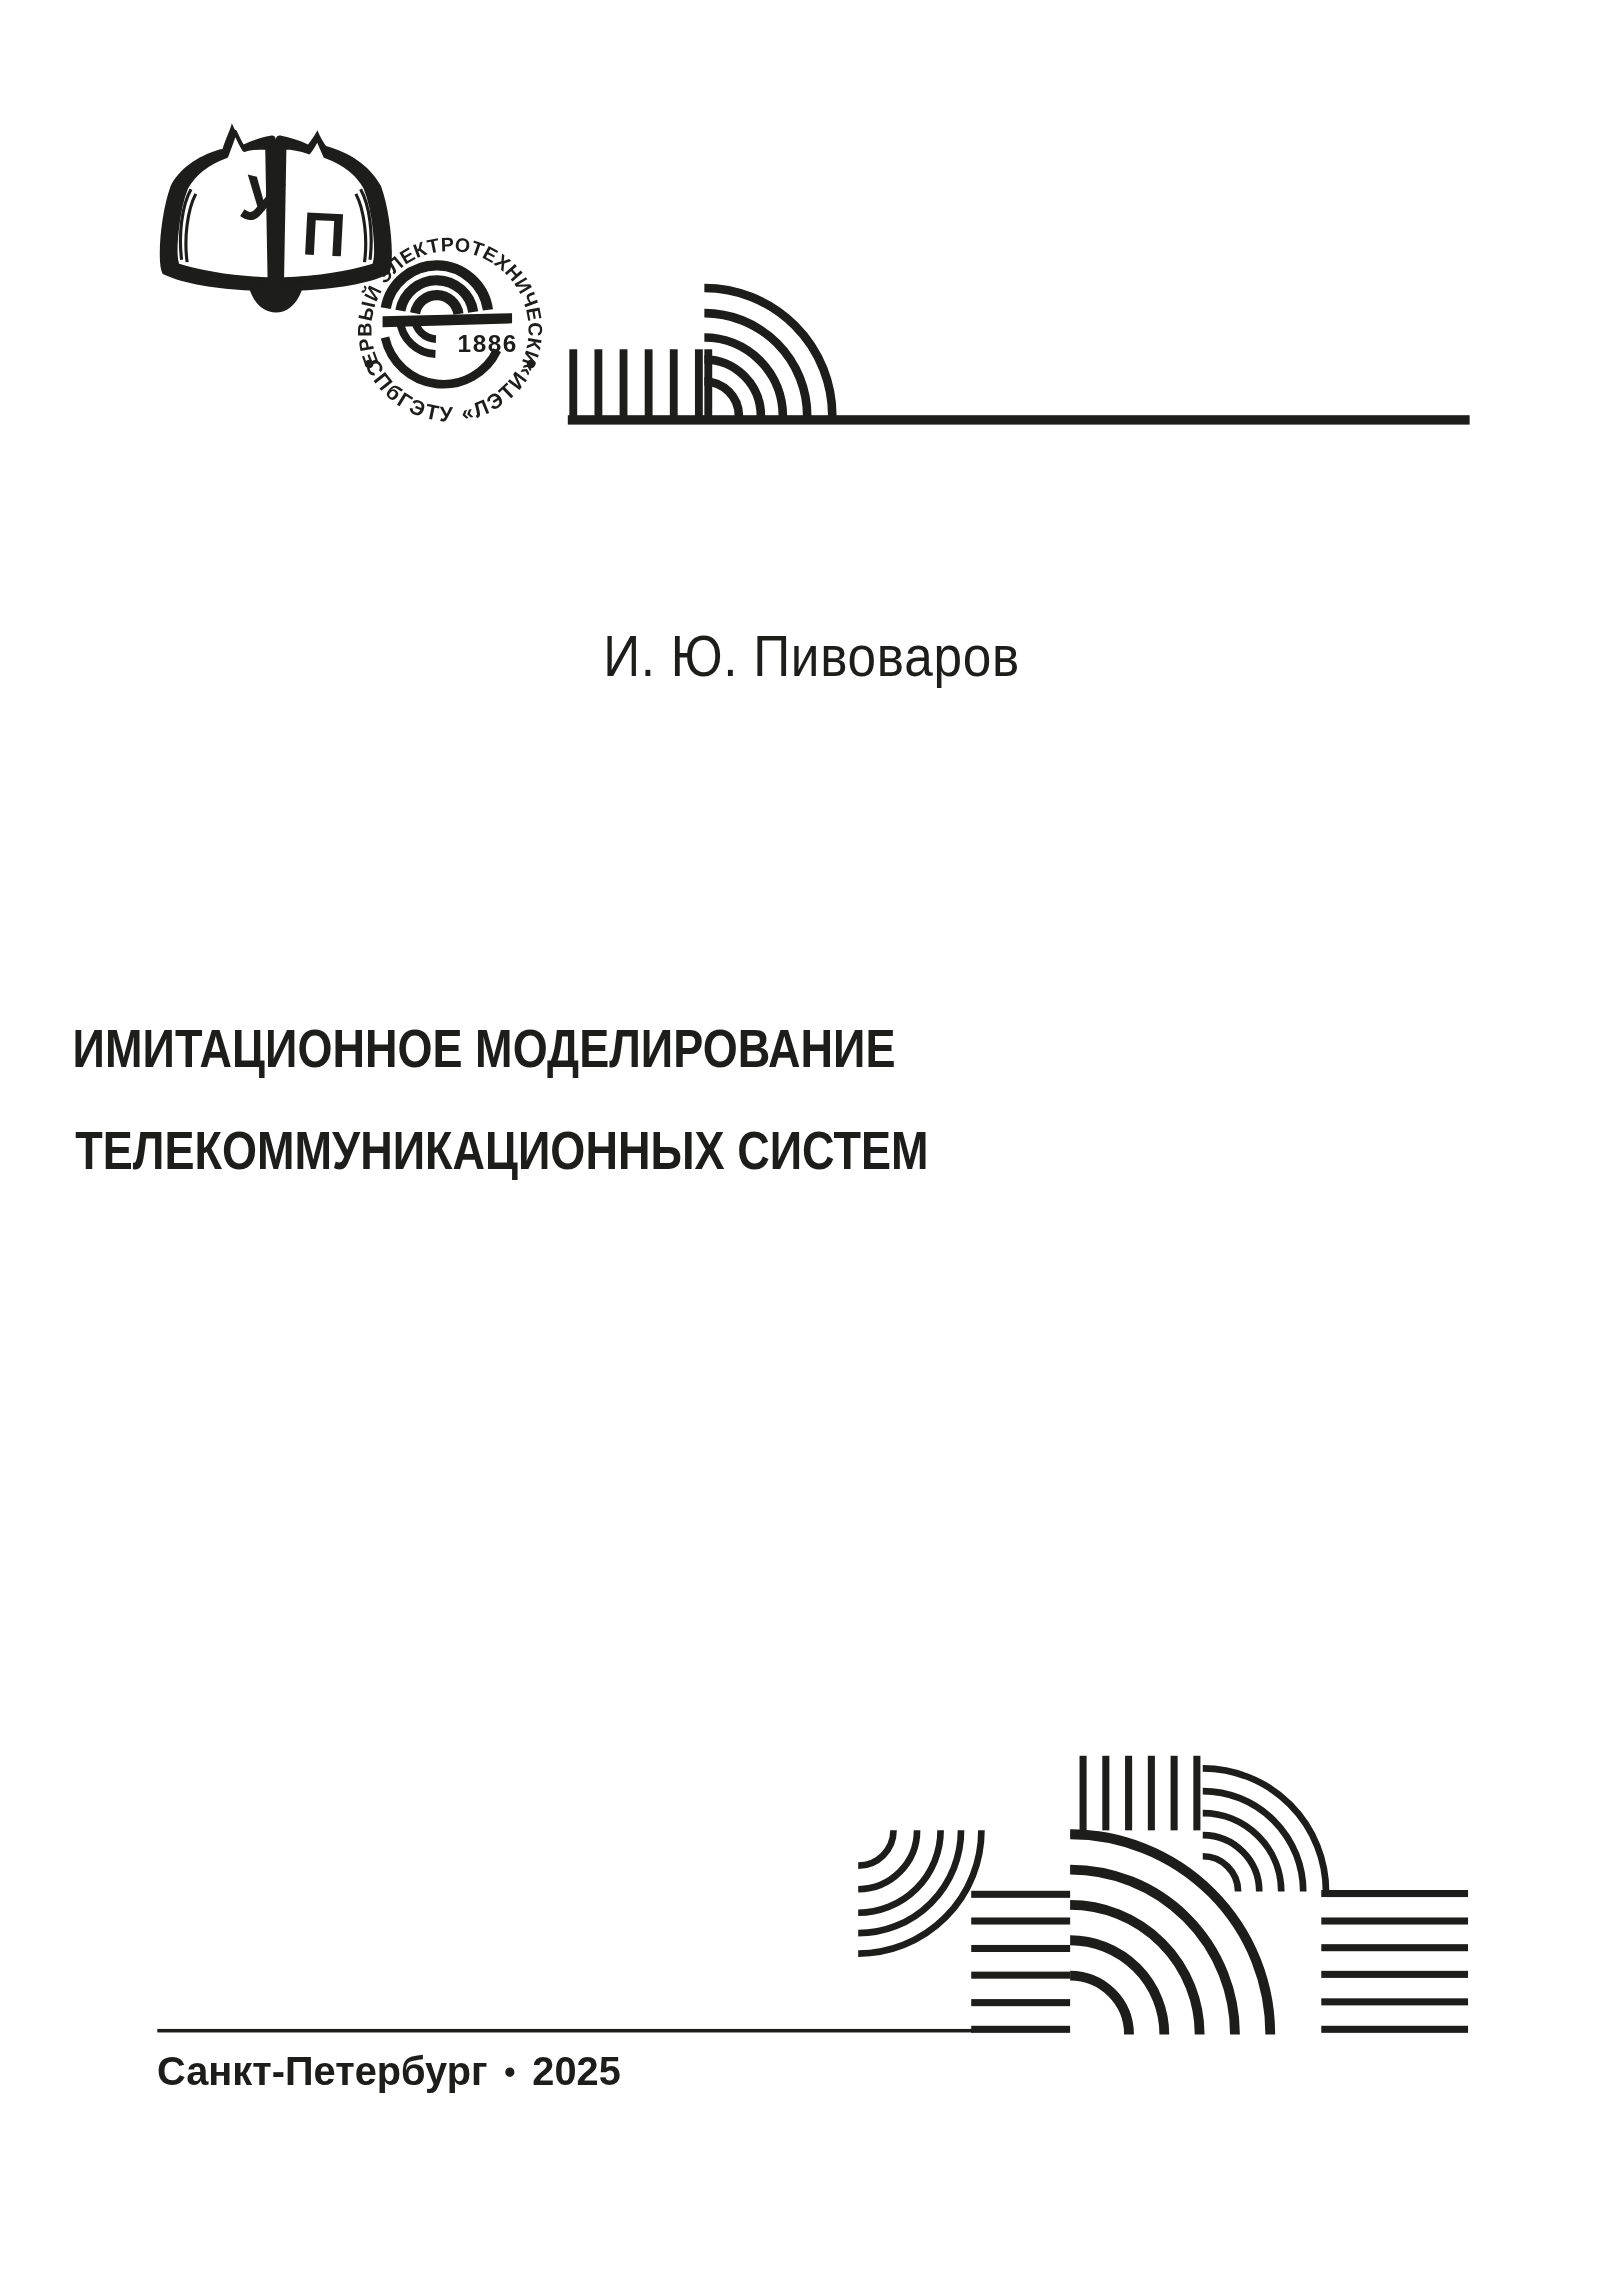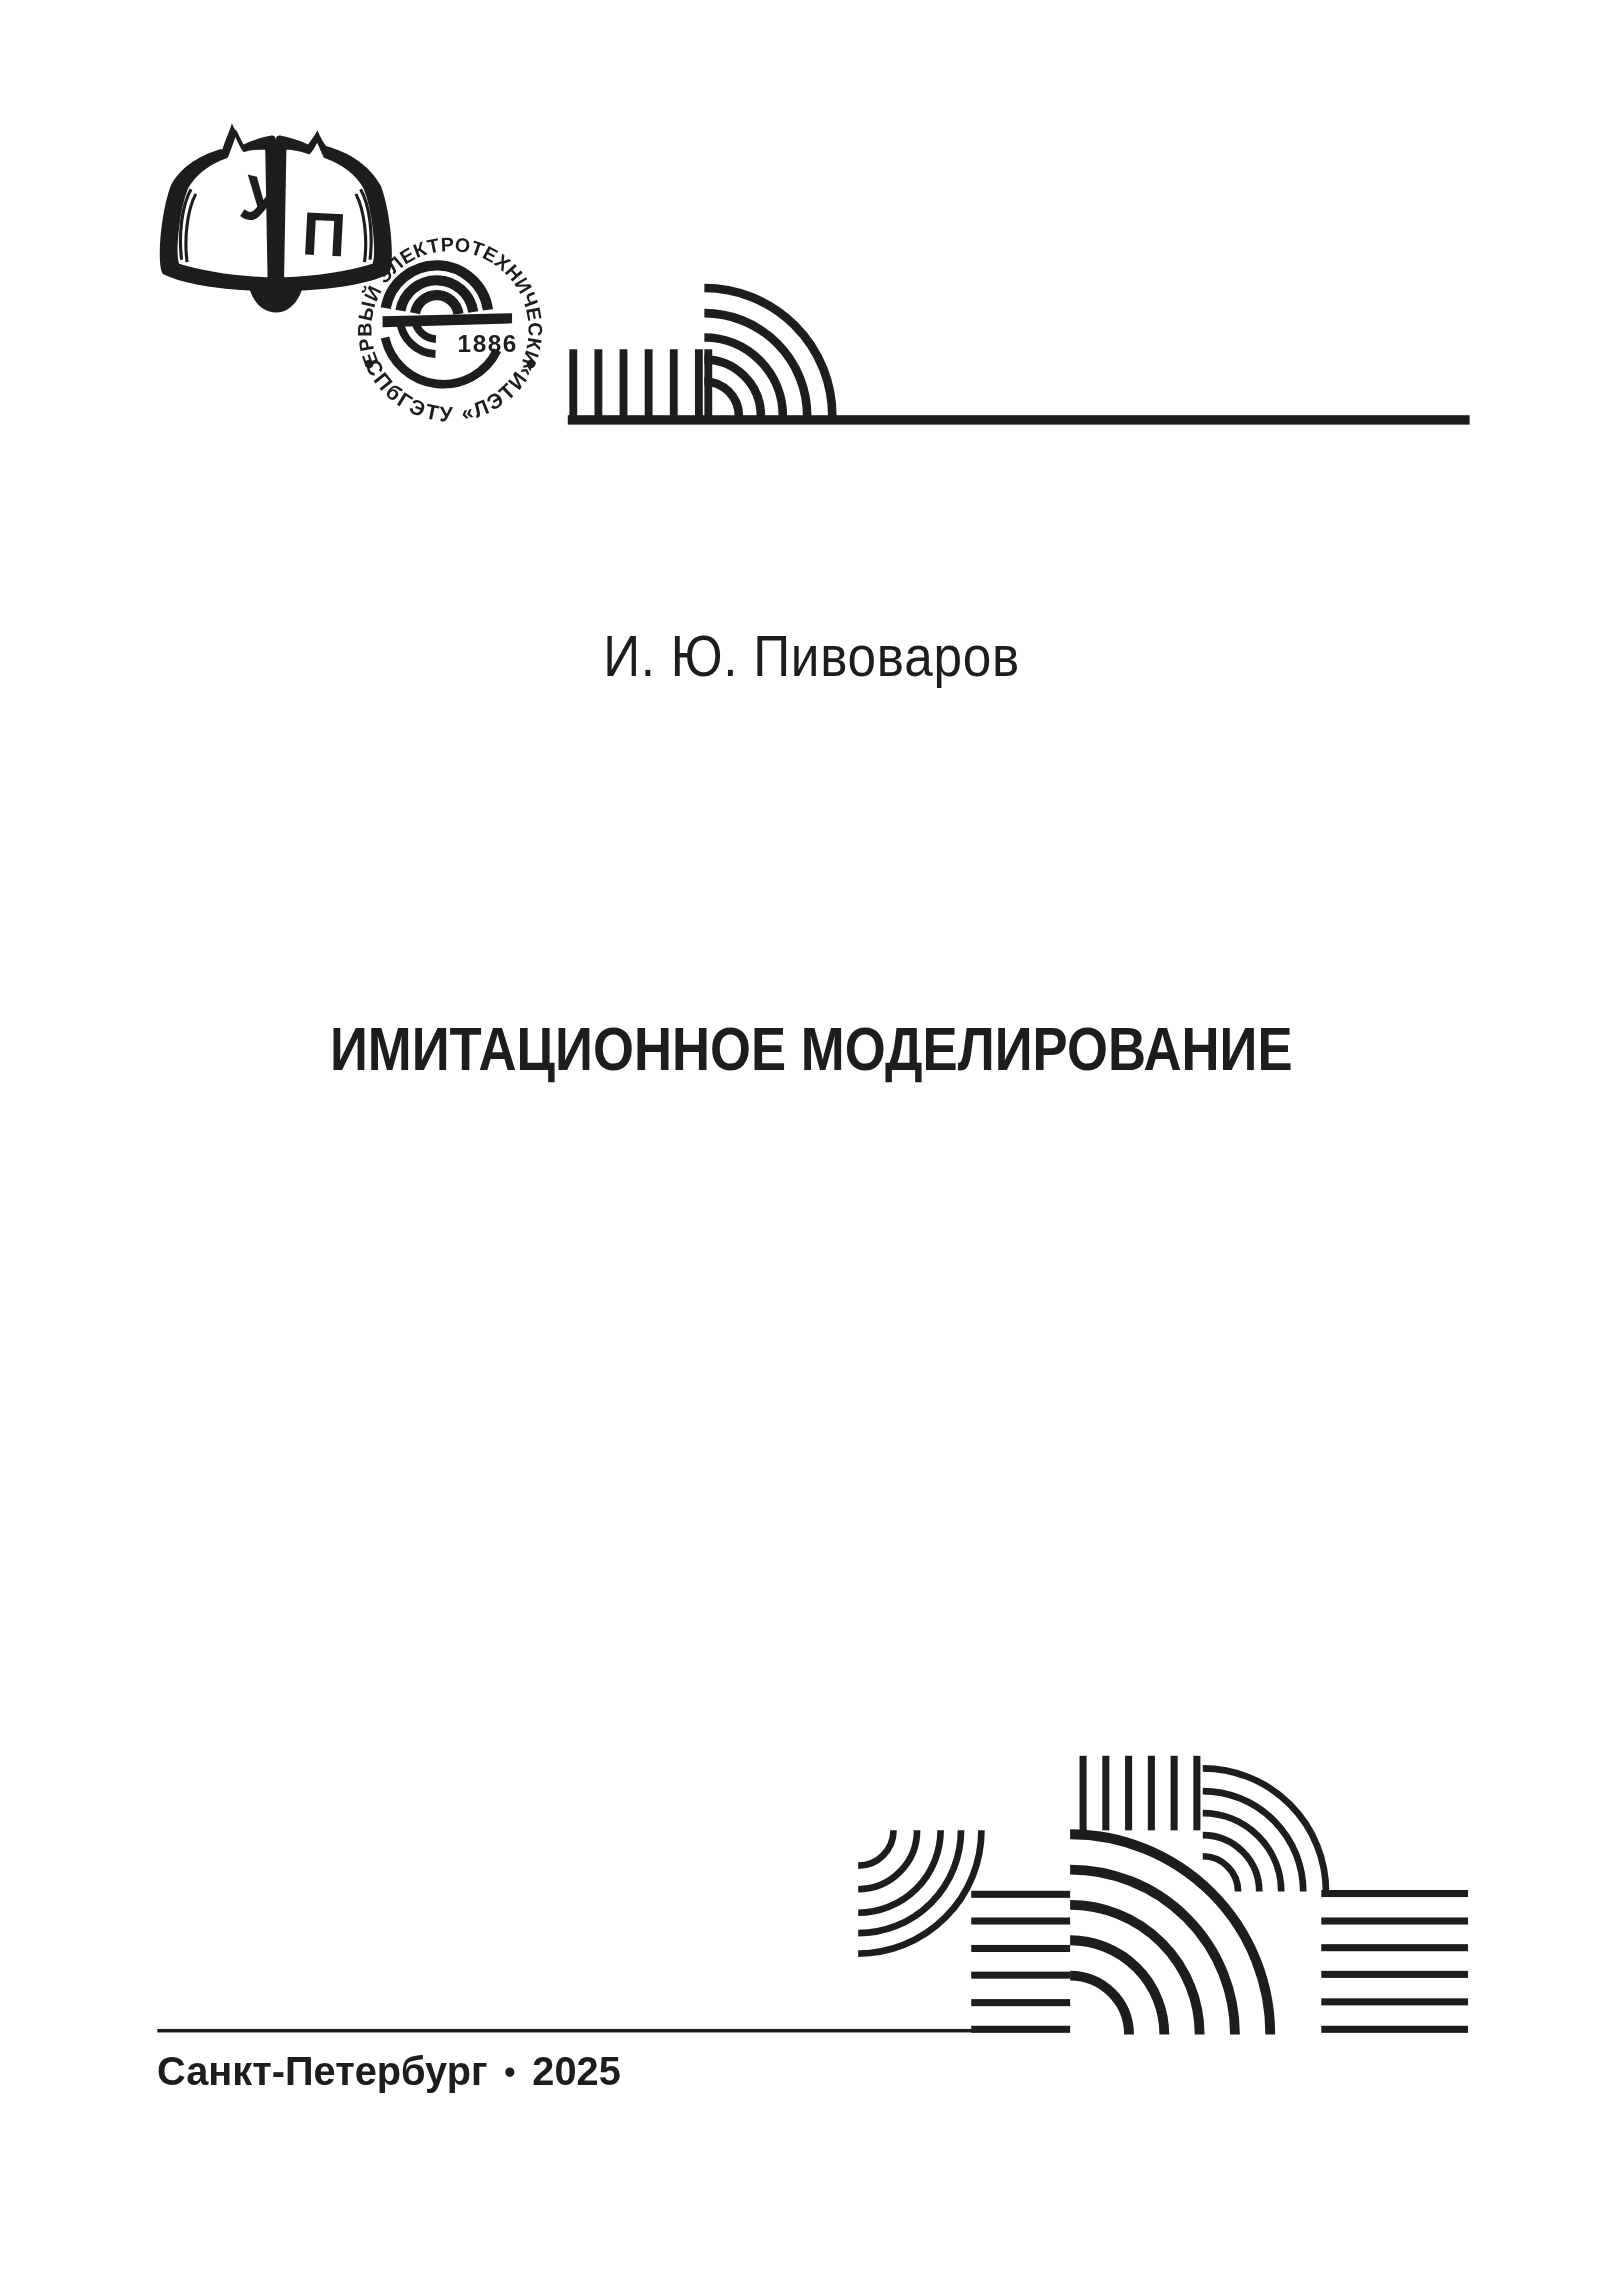--- a/index.html
+++ b/index.html
@@ -17,22 +17,21 @@
   .author{
     left:0;right:0;top:628px;
     text-align:center;
     font-size:57px;font-weight:normal;
     line-height:1;letter-spacing:0.8px;
     white-space:nowrap;
   }
   .author .cond{display:inline-block;transform:scaleX(0.90);transform-origin:center;}
   .title{
     left:0;right:0;top:998px;
-    text-align:center;
-    font-size:62px;font-weight:bold;
+    font-size:53px;font-weight:bold;
     line-height:102px;
     white-space:nowrap;
   }
   .title .cond{display:inline-block;transform:scaleX(0.85);transform-origin:center;}
   .footer{
     left:157px;top:2051px;
     font-size:41px;font-weight:bold;
     line-height:1;
     white-space:nowrap;
     transform:scaleX(0.97);transform-origin:left center;
@@ -206,20 +205,21 @@
       <rect x="200" y="2585" width="1040" height="4.5" fill="#1d1d1b"></rect>
     </g>
   </svg>
 
   <div class="abs author">
     <span class="cond">И. Ю. Пивоваров</span>
   </div>
 
   <div class="abs title">
     <div><span class="cond">ИМИТАЦИОННОЕ МОДЕЛИРОВАНИЕ</span></div>
+    <div><span class="cond">ТЕЛЕКОММУНИКАЦИОННЫХ СИСТЕМ</span></div>
   </div>
 
   <div class="abs footer">
     <span>Санкт-Петербург</span><span class="sep">•</span><span>2025</span>
   </div>
 
 </div>
 
 
 </body></html>

